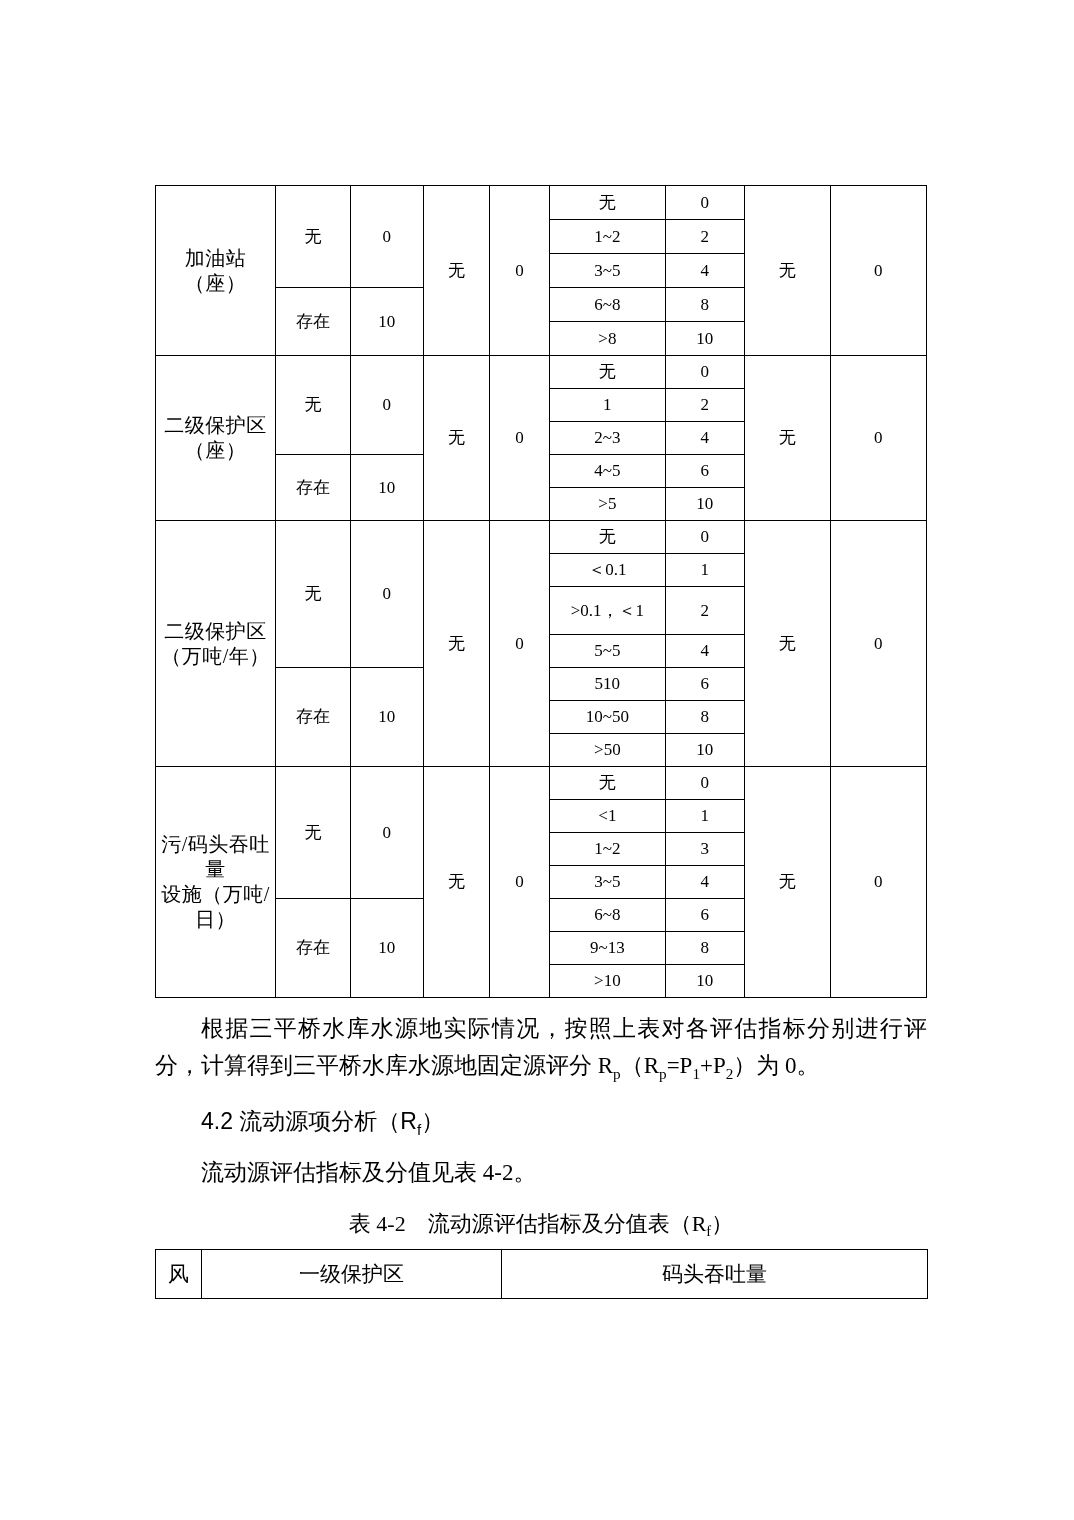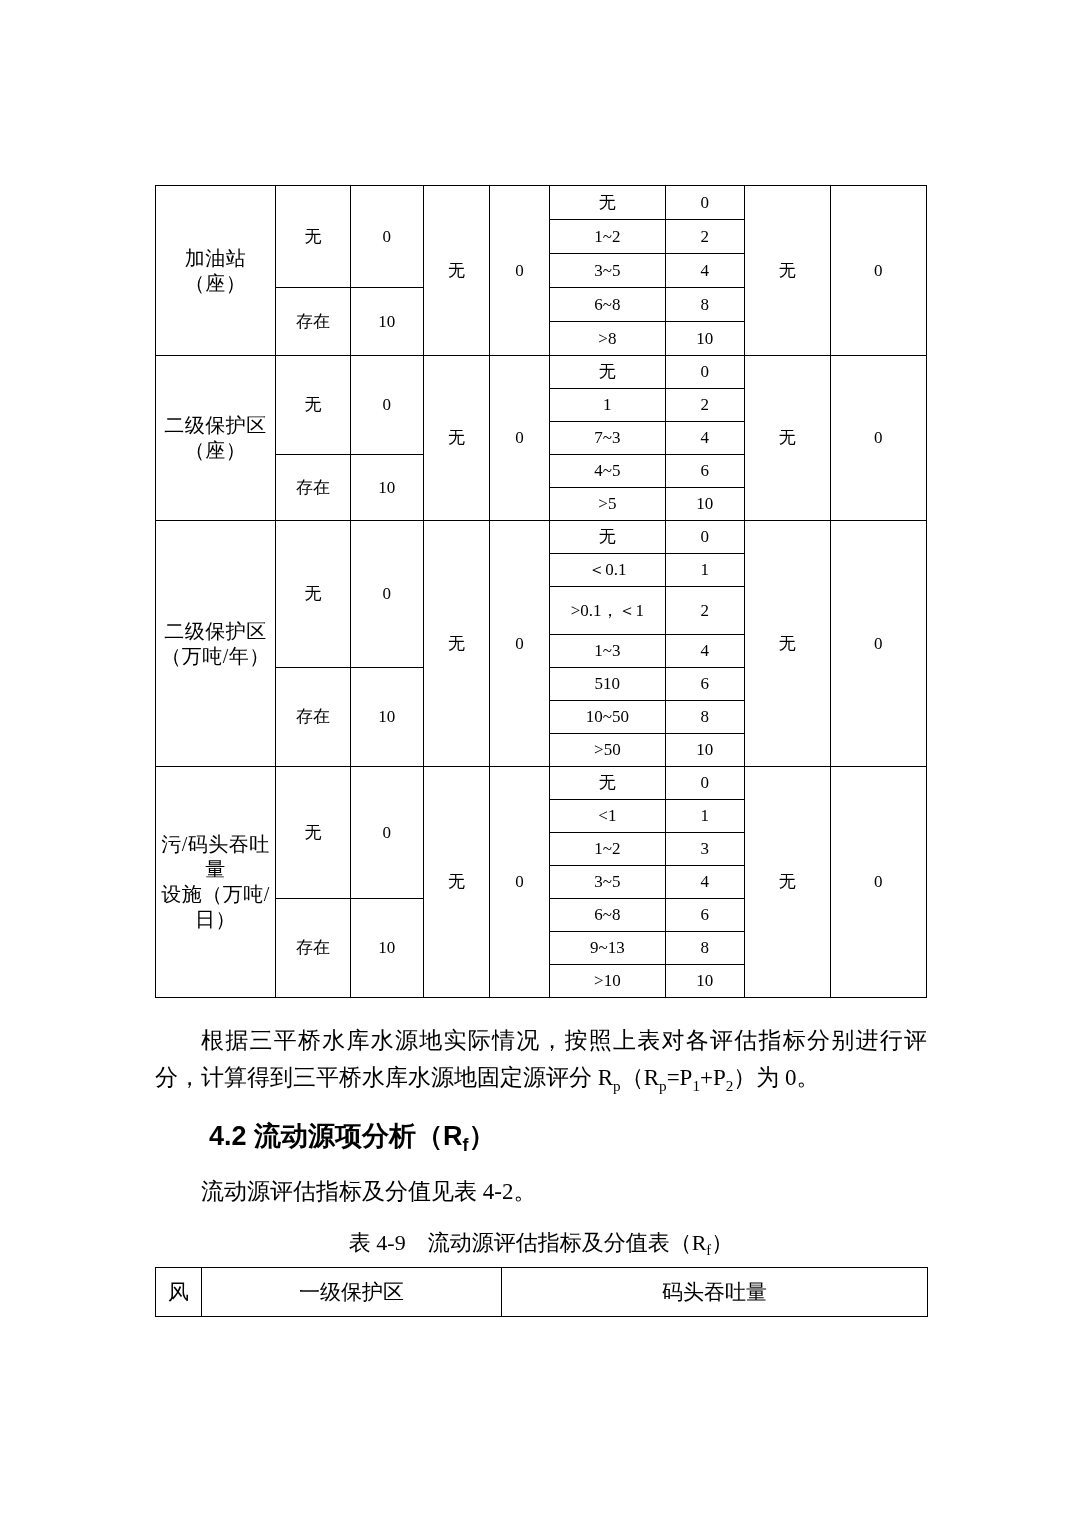--- a/index.html
+++ b/index.html
@@ -64,31 +64,31 @@
 
   
   p.body {
     font-size: 23px;
     line-height: 1.62;
     margin: 0;
     text-align: justify;
     text-justify: inter-ideograph;
   }
   .para-wrap {
-    margin-top: 24px;
+    margin-top: 12px;
   }
   .indent { text-indent: 2em; }
   sub {
     font-size: 0.66em;
     vertical-align: sub;
   }
   h2.heading {
     font-family: "Liberation Sans", "DejaVu Sans", sans-serif;
-    font-size: 27px;
-    font-weight: bold;
+    font-size: 23px;
+    font-weight: normal;
     margin: 20px 0 16px 0;
     text-indent: 2em;
   }
   p.sub-body {
     font-size: 23px;
     line-height: 1.62;
     margin: 16px 0 0 0;
     text-indent: 2em;
   }
   p.table-caption {
@@ -182,21 +182,21 @@
           <td>无</td>
           <td>0</td>
           <td rowspan="5">无</td>
           <td rowspan="5">0</td>
         </tr>
         <tr class="row-h-2">
           <td>1</td>
           <td>2</td>
         </tr>
         <tr class="row-h-2">
-          <td>7~3</td>
+          <td>2~3</td>
           <td>4</td>
         </tr>
         <tr class="row-h-2">
           <td rowspan="2">存在</td>
           <td rowspan="2">10</td>
           <td>4~5</td>
           <td>6</td>
         </tr>
         <tr class="row-h-2">
           <td>&gt;5</td>
@@ -219,21 +219,21 @@
         </tr>
         <tr class="row-h-2">
           <td>＜0.1</td>
           <td>1</td>
         </tr>
         <tr class="row-h-3">
           <td>&gt;0.1，＜1</td>
           <td>2</td>
         </tr>
         <tr class="row-h-2">
-          <td>1~3</td>
+          <td>5~5</td>
           <td>4</td>
         </tr>
         <tr class="row-h-2">
           <td rowspan="3">存在</td>
           <td rowspan="3">10</td>
           <td>510</td>
           <td>6</td>
         </tr>
         <tr class="row-h-2">
           <td>10~50</td>
@@ -290,21 +290,21 @@
     </table>
 
     <div class="para-wrap">
       <p class="body indent"><span>根据三平桥水库水源地实际情况，按照上表对各评估指标分别进行评分，计算得到三平桥水库水源地固定源评分 R</span><sub>p</sub><span>（R</span><sub>p</sub><span>=P</span><sub>1</sub><span>+P</span><sub>2</sub><span>）为 0。</span></p>
     </div>
 
     <h2 class="heading"><span>4.2 流动源项分析（R</span><sub>f</sub><span>）</span></h2>
 
     <p class="sub-body">流动源评估指标及分值见表 4-2。</p>
 
-    <p class="table-caption"><span>表 4-9　流动源评估指标及分值表（R</span><sub>f</sub><span>）</span></p>
+    <p class="table-caption"><span>表 4-2　流动源评估指标及分值表（R</span><sub>f</sub><span>）</span></p>
 
     <table class="grid2">
       <colgroup>
         <col class="g2-a">
           <col class="g2-b">
           <col class="g2-c">
       </colgroup>
       <tbody>
         <tr>
           <td>风</td>

